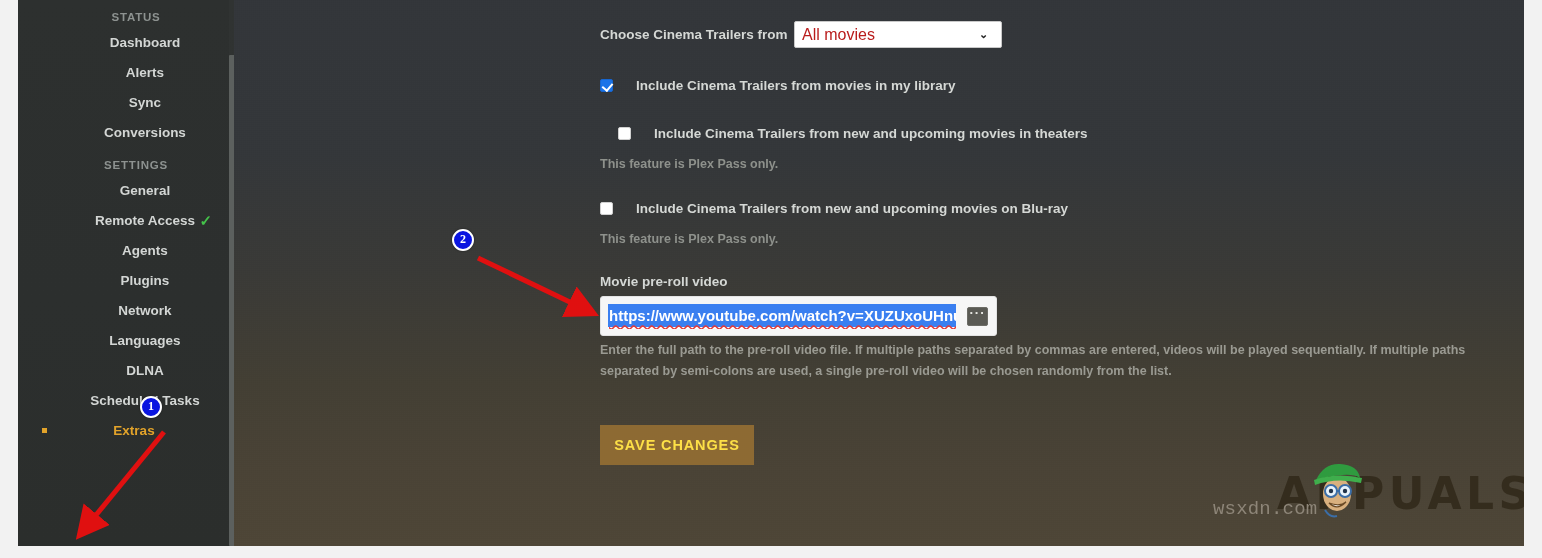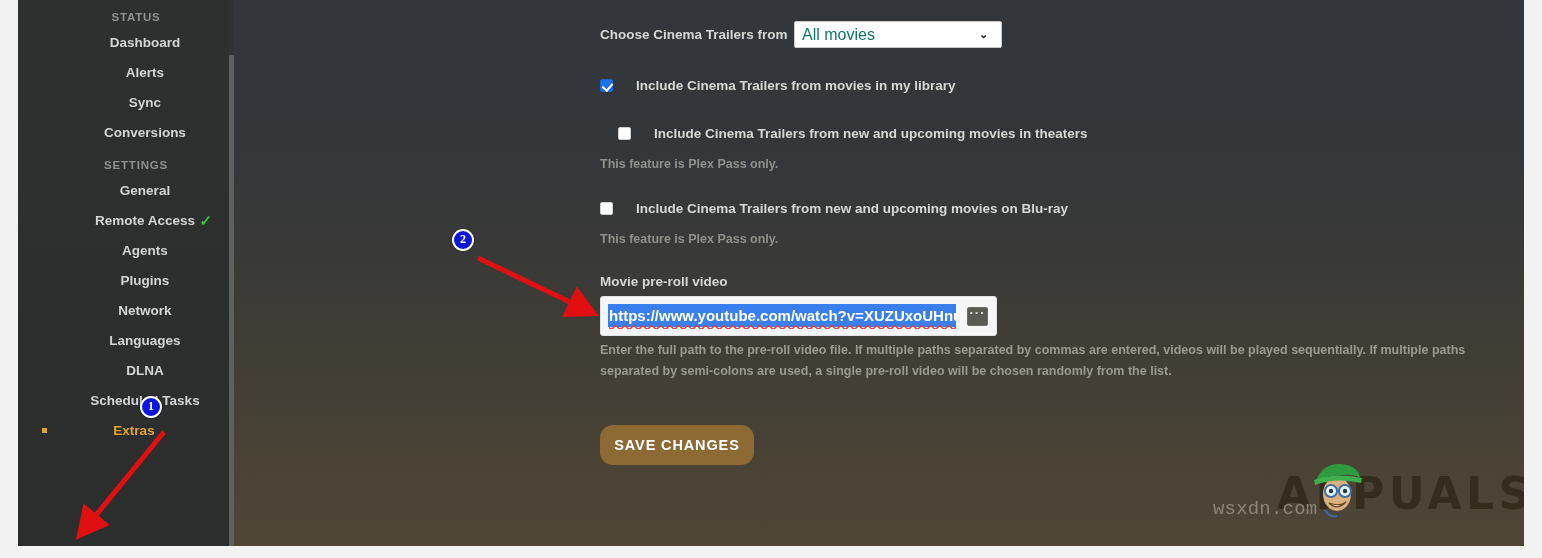--- a/index.html
+++ b/index.html
@@ -124,21 +124,21 @@
   
   #trailer-select {
     position: absolute;
     left: 560px; top: 21px;
     width: 208px; height: 27px;
     background: #ffffff;
     border: 1px solid #c9c9c9;
     border-radius: 2px;
     font-family: "Liberation Sans", sans-serif;
     font-size: 16px;
-    color: #0f766e;
+    color: #b91c1c;
     padding: 0 22px 0 7px;
     appearance: none;
     -webkit-appearance: none;
   }
   #select-chevron {
     position: absolute;
     left: 745px; top: 28px;
     pointer-events: none;
     color: #222;
     font-size: 11px;
@@ -242,22 +242,22 @@
     white-space: nowrap;
   }
 
   
   #save-btn {
     position: absolute;
     left: 366px; top: 425px;
     width: 154px; height: 40px;
     background: #8d6a33;
     border: none;
-    border-radius: 13px;
-    color: #ffffff;
+    border-radius: 0;
+    color: #fde047;
     font-family: "Liberation Sans", sans-serif;
     font-size: 14.5px;
     font-weight: bold;
     letter-spacing: .06em;
   }
 
   
   #watermark {
     position: absolute;
     left: 1043px; top: 468px;

